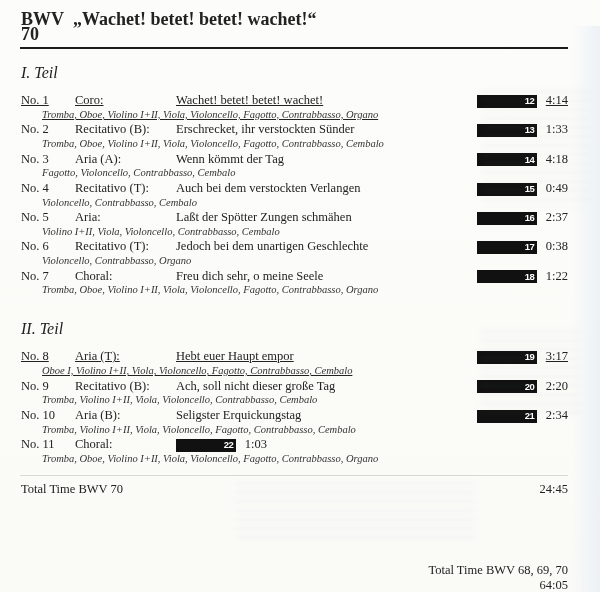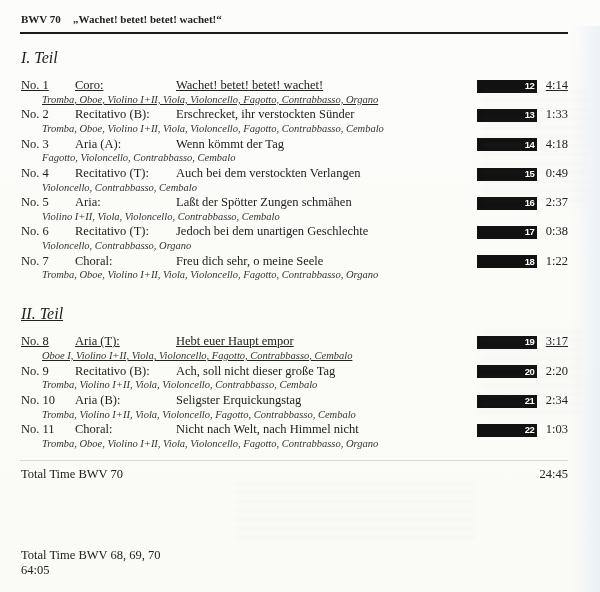--- a/index.html
+++ b/index.html
@@ -25,26 +25,26 @@
   .ghost {
     position:absolute;
     background:repeating-linear-gradient(180deg, rgba(120,130,140,0.06) 0 3px, rgba(120,130,140,0) 3px 9px);
     filter:blur(2px);
     pointer-events:none;
   }
   .g1 { left:482px; top:90px;  width:106px; height:118px; }
   .g2 { left:236px; top:482px; width:238px; height:58px;  }
   .g3 { left:480px; top:330px; width:100px; height:90px;  }
 
-  .header { display:flex; padding:0 32px 0 21px; font-weight:bold; font-size:11px; line-height:15px; }
+  .header { display:flex; padding:0 32px 0 21px; font-weight:bold; font-size:18px; line-height:15px; }
   .header .bwv { width:52px; flex:none; }
   .rule { margin:5px 32px 0 20px; border-top:2px solid #1c1c1c; height:0; }
 
   .section-label { font-style:italic; font-size:16px; line-height:14px; margin:17px 32px 0 21px; }
-  .section:not(:first-child) .section-label { margin-top:26px;text-decoration:underline; }
+  .section:not(:first-child) .section-label { margin-top:26px; }
   .section-tracks .track { margin-bottom:1.5px; }
   .section-tracks .track:first-child { margin-top:13px;text-decoration:underline; }
 
   .track-main {
     display:flex; align-items:baseline;
     padding:0 32px 0 21px;
     font-size:12.5px; line-height:14.5px;
   }
   .col-no    { width:54px; flex:none; }
   .col-genre { width:101px; flex:none; }
@@ -59,21 +59,21 @@
   }
   .col-time { width:44px; flex:none; text-align:right;padding-left:31px; }
 
   .instr {
     margin:0 32px 0 42px;
     font-style:italic; font-size:10.5px; line-height:13px; color:#333;
   }
 
   .totals-rule { margin:10px 32px 0 20px; border-top:1px solid #d8d8d4; height:0; }
   .total-row {
-    display:flex; justify-content:space-between; align-items:flex-start;
+    display:flex; justify-content:space-between; align-items:flex-end;
     padding:6px 32px 0 21px;
     font-size:12.5px; line-height:15px;
   }
   .total-row.second { margin-top:60px;flex-direction:column; }
   .page-number { margin-top:14px; padding-right:32px; text-align:right; font-size:12.5px; line-height:15px; }
 </style>
 </head>
 <body>
 
 <div class="page">
@@ -204,21 +204,20 @@
       <span class="col-badge"><span class="badge">21</span></span>
       <span class="col-time">2:34</span>
     </div>
     <div class="instr">Tromba, Violino I+II, Viola, Violoncello, Fagotto, Contrabbasso, Cembalo</div>
   </div>
 
   <div class="track">
     <div class="track-main">
       <span class="col-no">No. 11</span>
       <span class="col-genre">Choral:</span>
-      <span class="col-title">Nicht nach Welt, nach Himmel nicht</span>
       <span class="col-badge"><span class="badge">22</span></span>
       <span class="col-time">1:03</span>
     </div>
     <div class="instr">Tromba, Oboe, Violino I+II, Viola, Violoncello, Fagotto, Contrabbasso, Organo</div>
   </div>
 </div>
   </div>
 </div>
 
   <div class="totals-rule"></div>

